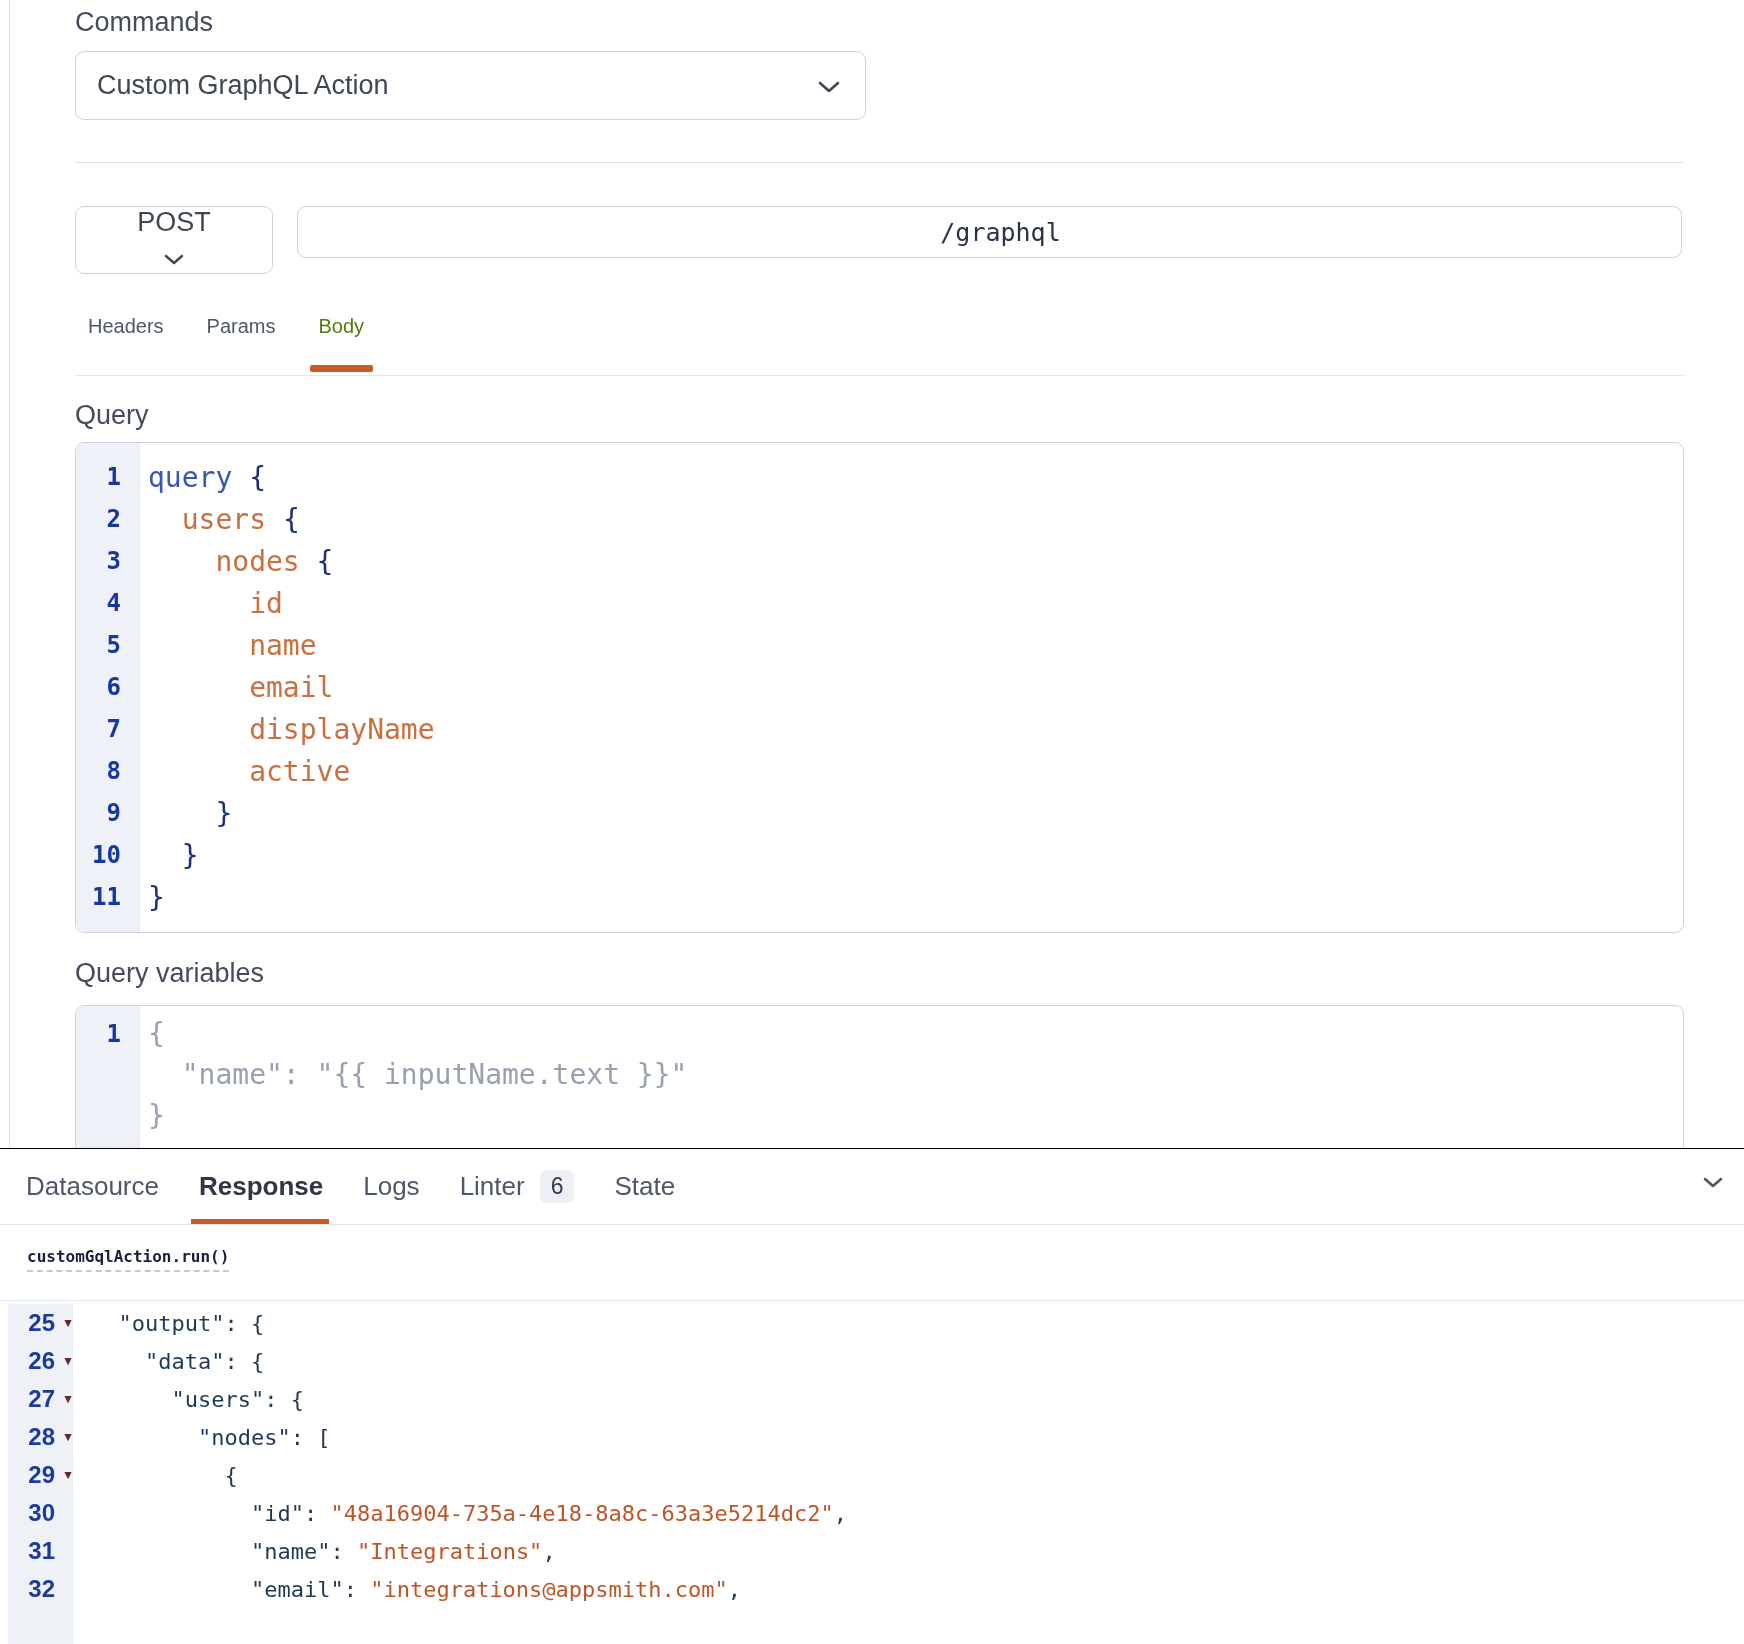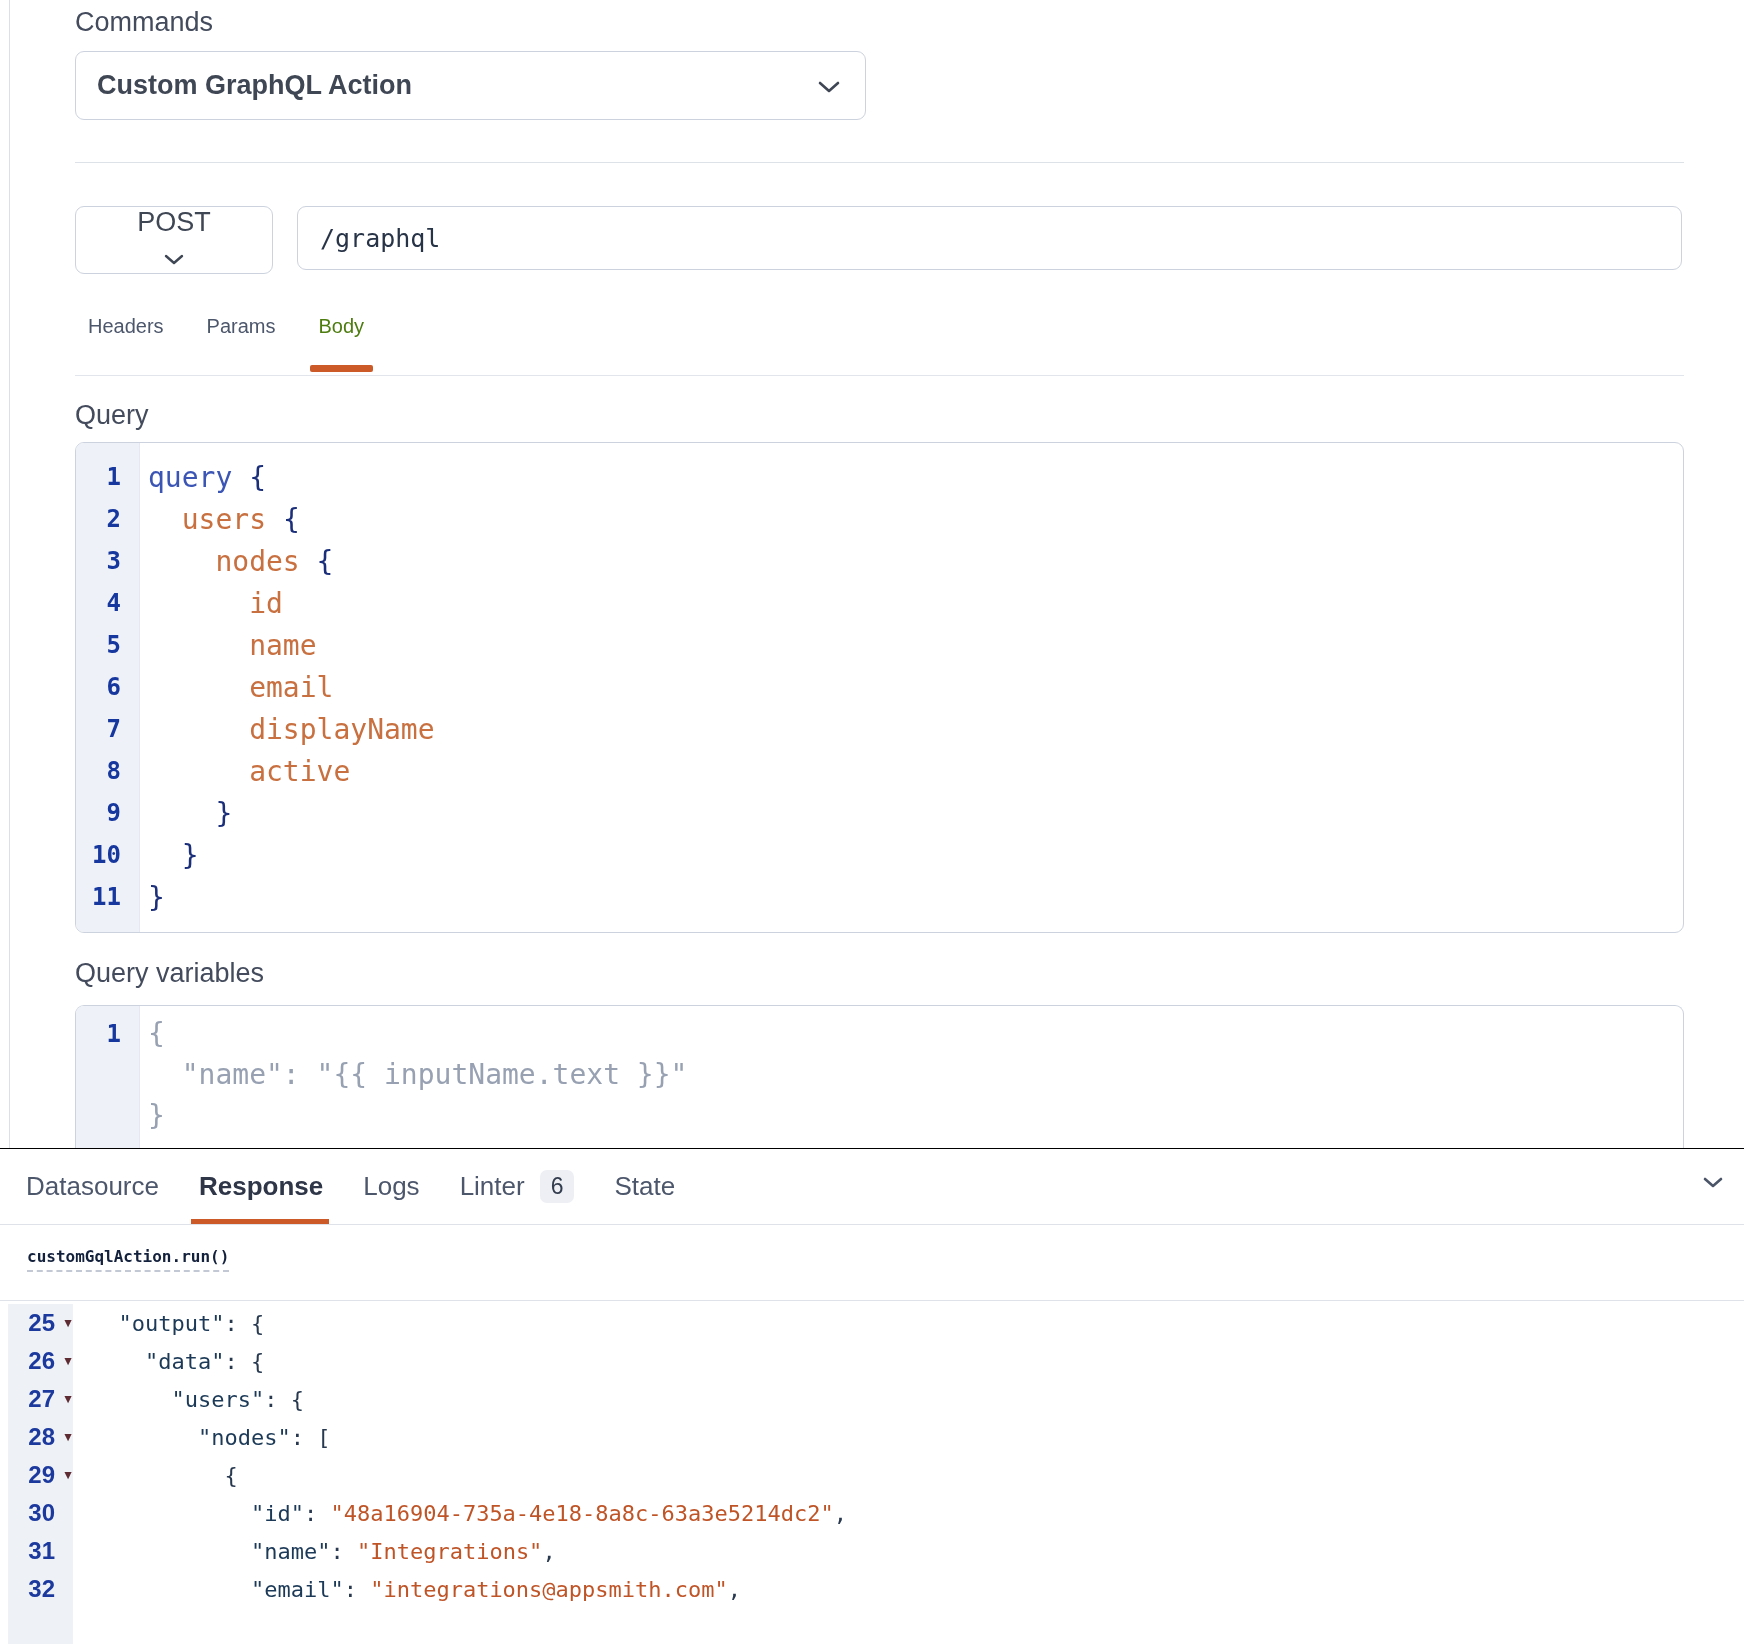--- a/index.html
+++ b/index.html
@@ -9,30 +9,30 @@
   .pane-left-border{position:absolute;left:9px;top:0;width:1px;height:1148px;background:#dcdfe6;}
 
   .field-label{position:absolute;left:75px;font-size:27px;color:#434b5c;}
   .lbl-commands{top:7px;}
   .lbl-query{top:400px;}
   .lbl-queryvars{top:958px;}
 
   .select-box{position:absolute;background:#fff;border:1.5px solid #ccd3de;border-radius:9px;
               display:flex;align-items:center;justify-content:space-between;
               font-size:27px;color:#3f4654;box-sizing:border-box;cursor:pointer;}
-  .cmd-select{left:75px;top:51px;width:791px;height:69px;padding:0 24px 0 21px;font-weight:bold;}
+  .cmd-select{left:75px;top:51px;width:791px;height:69px;padding:0 24px 0 21px;}
   .method-select{left:75px;top:206px;width:198px;height:68px;padding:0 20px 0 20px;flex-direction:column;}
 
   .divider{position:absolute;height:1px;background:#dde1e8;}
   .div-commands{left:75px;top:162px;width:1609px;}
   .div-reqtabs{left:75px;top:375px;width:1609px;background:#e2e5ec;}
 
-  .url-input{position:absolute;left:297px;top:206px;width:1385px;height:64px;box-sizing:border-box;
+  .url-input{position:absolute;left:297px;top:206px;width:1385px;height:52px;box-sizing:border-box;
              background:#fff;border:1.5px solid #ccd3de;border-radius:9px;display:flex;align-items:center;
-             padding-left:22px;font-family:"DejaVu Sans Mono",monospace;font-size:25px;color:#273346;}
+             padding-left:22px;font-family:"DejaVu Sans Mono",monospace;font-size:25px;color:#273346;justify-content:center;}
 
   .req-tabs{position:absolute;left:75px;top:308px;display:flex;gap:43px;padding-left:13px;}
   .req-tabs .tab{position:relative;font-size:20px;color:#4d576c;padding:7px 0 34px 0;cursor:pointer;}
   .req-tabs .tab.active{color:#4d7c0f;}
   .req-tabs .tab.active::after{content:"";position:absolute;left:-9px;right:-9px;bottom:0;height:7px;
              background:#cb5a28;border-radius:2px;}
 
   
   .editor{position:absolute;left:75px;background:#fff;border:1.5px solid #ccd3de;border-radius:9px;
           box-sizing:border-box;overflow:hidden;}

